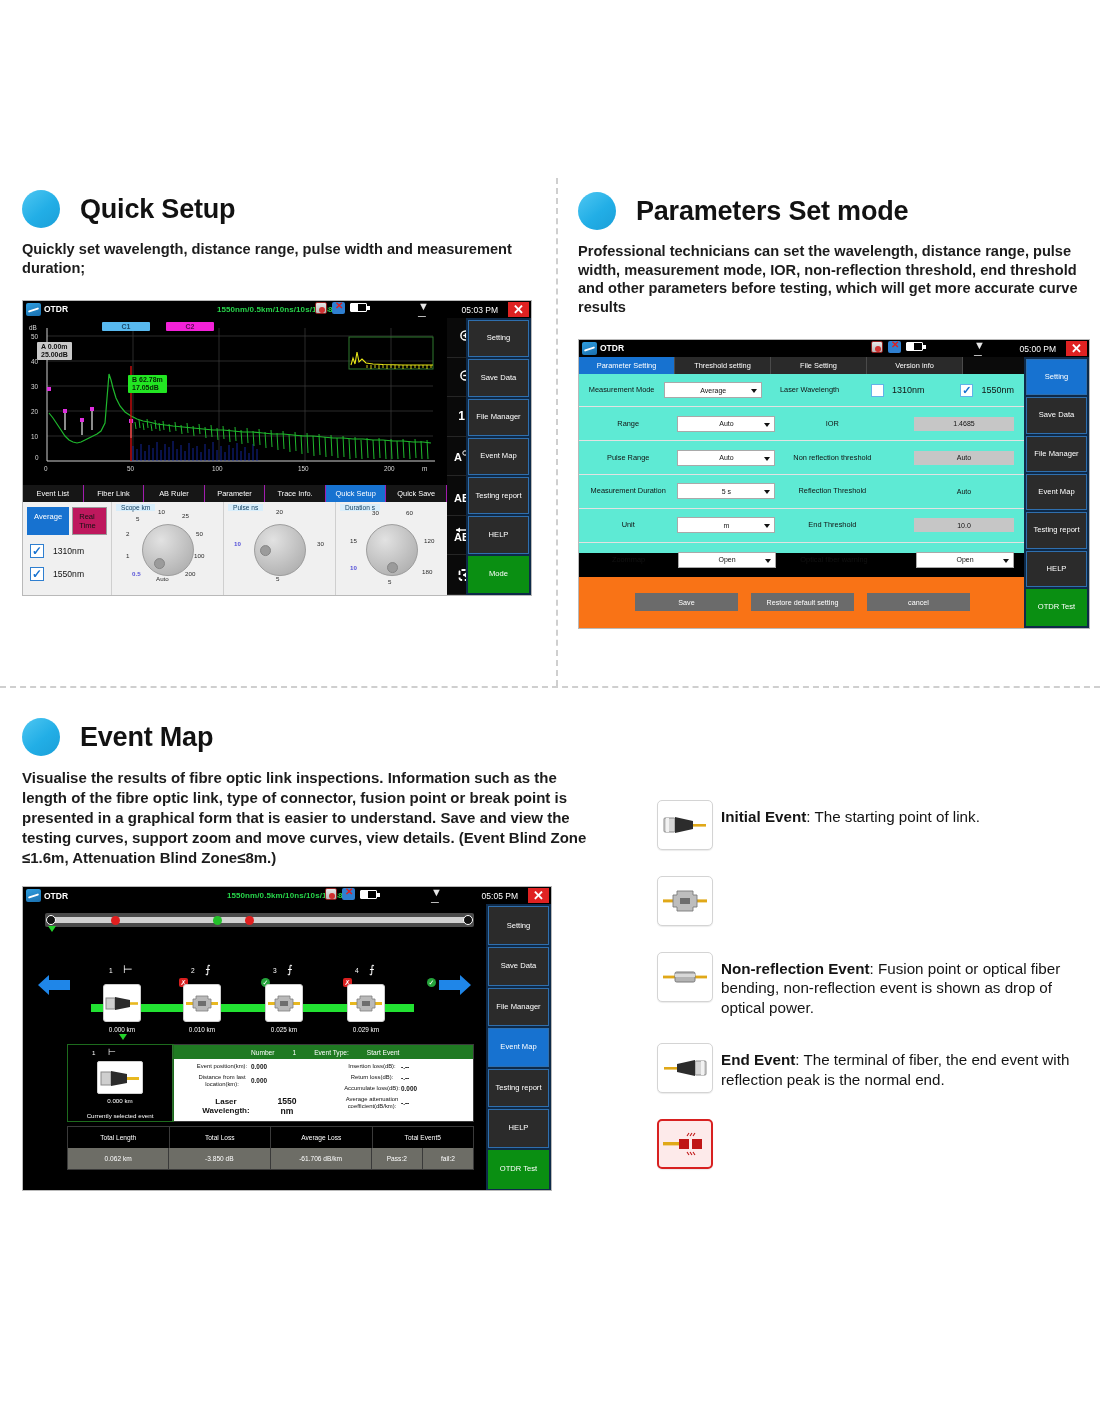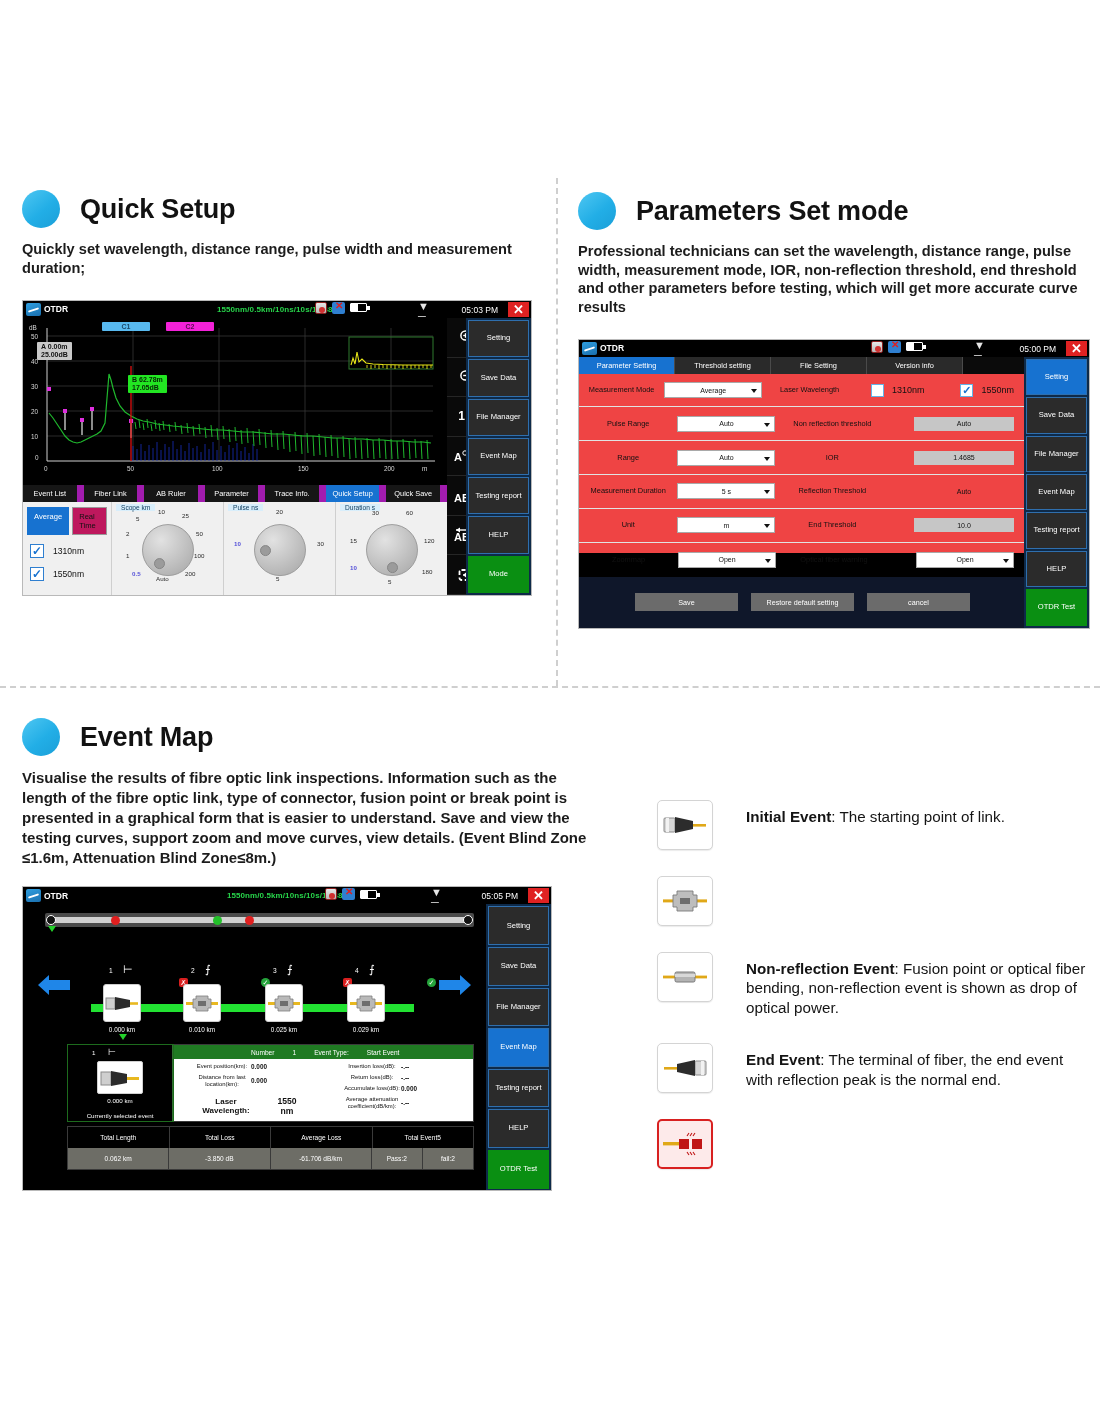--- a/index.html
+++ b/index.html
@@ -138,21 +138,21 @@
     font-size:12px; font-weight:bold; border-bottom:1px solid #262626;
   }
   .tool-btn svg { display:block; }
   
   .tabstrip {
     position:absolute; left:0; top:184px; width:424px; height:17px;
     display:flex; background:#161616;
   }
   .tab {
     flex:1; color:#fff; font-size:7.4px; display:flex;align-items:center;justify-content:center;
-    border-right:7px solid #a21caf;
+    border-right:1px solid #a21caf;
   }
   .tab.active { background:#1772d0; }
   
   .qs-body {
     position:absolute; left:0; top:201px; width:424px; bottom:0;
     background:#f0f0f0; display:flex;
   }
   .qs-left { width:88px; padding:5px 4px; }
   .mode-row { display:flex; gap:3px; margin-bottom:9px; }
   .mode-btn {
@@ -193,21 +193,21 @@
   .ptabs {
     position:absolute; left:0; top:17px; width:447px; height:17px; display:flex;
     background:#0b0b0b;
   }
   .ptab {
     width:96px; color:#fff; font-size:7.4px; display:flex;align-items:center;justify-content:center;
     background:#2a2a2a; border-right:1px solid #4a4a4a;
   }
   .ptab.active { background:#1772d0; }
   .pform {
-    position:absolute; left:0; top:34px; width:447px; height:179px; background:#ef4444;
+    position:absolute; left:0; top:34px; width:447px; height:179px; background:#5eead4;
   }
   .prow {
     height:33.8px; border-bottom:1px solid #e2e2e2; display:flex; align-items:center;
   }
   .prow:last-child{ border-bottom:none; }
   .pcell { display:flex; align-items:center; }
   .pcell.lbl-l { width:108px; justify-content:center; }
   .pcell.ctl-l { width:110px; }
   .pcell.lbl-r { width:120px; justify-content:center; }
   .pcell.ctl-r { flex:1; padding-right:12px; }
@@ -229,21 +229,21 @@
   .pval-plain { font-size:7px; color:#111; margin-left:27px; width:100px; text-align:center;}
   .psel-r { margin-left:27px; }
   .wl-check-row { display:flex; align-items:center; gap:8px; }
   .cbx-sm {
     width:13px;height:13px;border:1.4px solid #63b3e8;background:#fff;
     display:flex;align-items:center;justify-content:center;color:#1772d0;
     font-size:11px;font-weight:bold;line-height:1;
   }
   .wl-txt { font-size:9px; color:#111; }
   .pfooter {
-    position:absolute; left:0; top:237px; width:447px; bottom:0; background:#0f172a;
+    position:absolute; left:0; top:237px; width:447px; bottom:0; background:#f97316;
     display:flex; align-items:center; justify-content:center; gap:13px;
   }
   .pbtn {
     width:103px; height:18px; background:#6b6b6b; color:#fff; font-size:7.2px;
     display:flex;align-items:center;justify-content:center;
   }
 
   
   #otdr3 { width:530px; height:305px; margin-top:18px;}
   #otdr3 .em-body {
@@ -330,21 +330,21 @@
   .ems-head { flex:1; display:flex; background:#000; }
   .ems-body { flex:1; display:flex; background:#6d6d66; }
   .ems-cell {
     flex:1; color:#fff; font-size:6.6px;
     display:flex;align-items:center;justify-content:center;
     border-right:1px solid #3a3a3a;
   }
   .ems-cell:last-child{border-right:none;}
 
   
-  .leg-item { display:flex; gap:33px; margin-bottom:26px; align-items:flex-start;padding-left:43px; }
+  .leg-item { display:flex; gap:8px; margin-bottom:26px; align-items:flex-start;padding-left:43px; }
   .leg-icon {
     width:56px; height:50px; border:1px solid #d4d4d4; border-radius:5px;
     background:#fff; flex:0 0 auto; display:flex;align-items:center;justify-content:center;
     box-shadow:0 1px 1px rgba(0,0,0,.08);
   }
   .leg-icon.danger { border:2px solid #d82020; background:#fdeaea; }
   .leg-text { font-size:15.2px; line-height:1.28; color:#141414; padding-top:7px;}
   .leg-text b { font-weight:bold; }
 </style>
 </head>
@@ -660,45 +660,45 @@
           </div>
           <div class="wl-check-row" style="margin-left:36px;">
             <div class="cbx-sm">✓</div>
             <div class="wl-txt">1550nm</div>
           </div>
         </div>
       </div>
 
       <div class="prow">
         <div class="pcell lbl-l">
-            <div class="plbl">Pulse Range</div>
+            <div class="plbl">Range</div>
           </div>
         <div class="pcell ctl-l">
             <div class="psel">Auto</div>
           </div>
         <div class="pcell lbl-r">
+            <div class="plbl">IOR</div>
+          </div>
+        <div class="pcell ctl-r">
+            <div class="pval-grey">1.4685</div>
+          </div>
+      </div>
+
+      <div class="prow">
+        <div class="pcell lbl-l">
+            <div class="plbl">Pulse Range</div>
+          </div>
+        <div class="pcell ctl-l">
+            <div class="psel">Auto</div>
+          </div>
+        <div class="pcell lbl-r">
             <div class="plbl">Non reflection threshold</div>
           </div>
         <div class="pcell ctl-r">
             <div class="pval-grey">Auto</div>
-          </div>
-      </div>
-
-      <div class="prow">
-        <div class="pcell lbl-l">
-            <div class="plbl">Range</div>
-          </div>
-        <div class="pcell ctl-l">
-            <div class="psel">Auto</div>
-          </div>
-        <div class="pcell lbl-r">
-            <div class="plbl">IOR</div>
-          </div>
-        <div class="pcell ctl-r">
-            <div class="pval-grey">1.4685</div>
           </div>
       </div>
 
       <div class="prow">
         <div class="pcell lbl-l">
             <div class="plbl">Measurement Duration</div>
           </div>
         <div class="pcell ctl-l">
             <div class="psel">5 s</div>
           </div>

